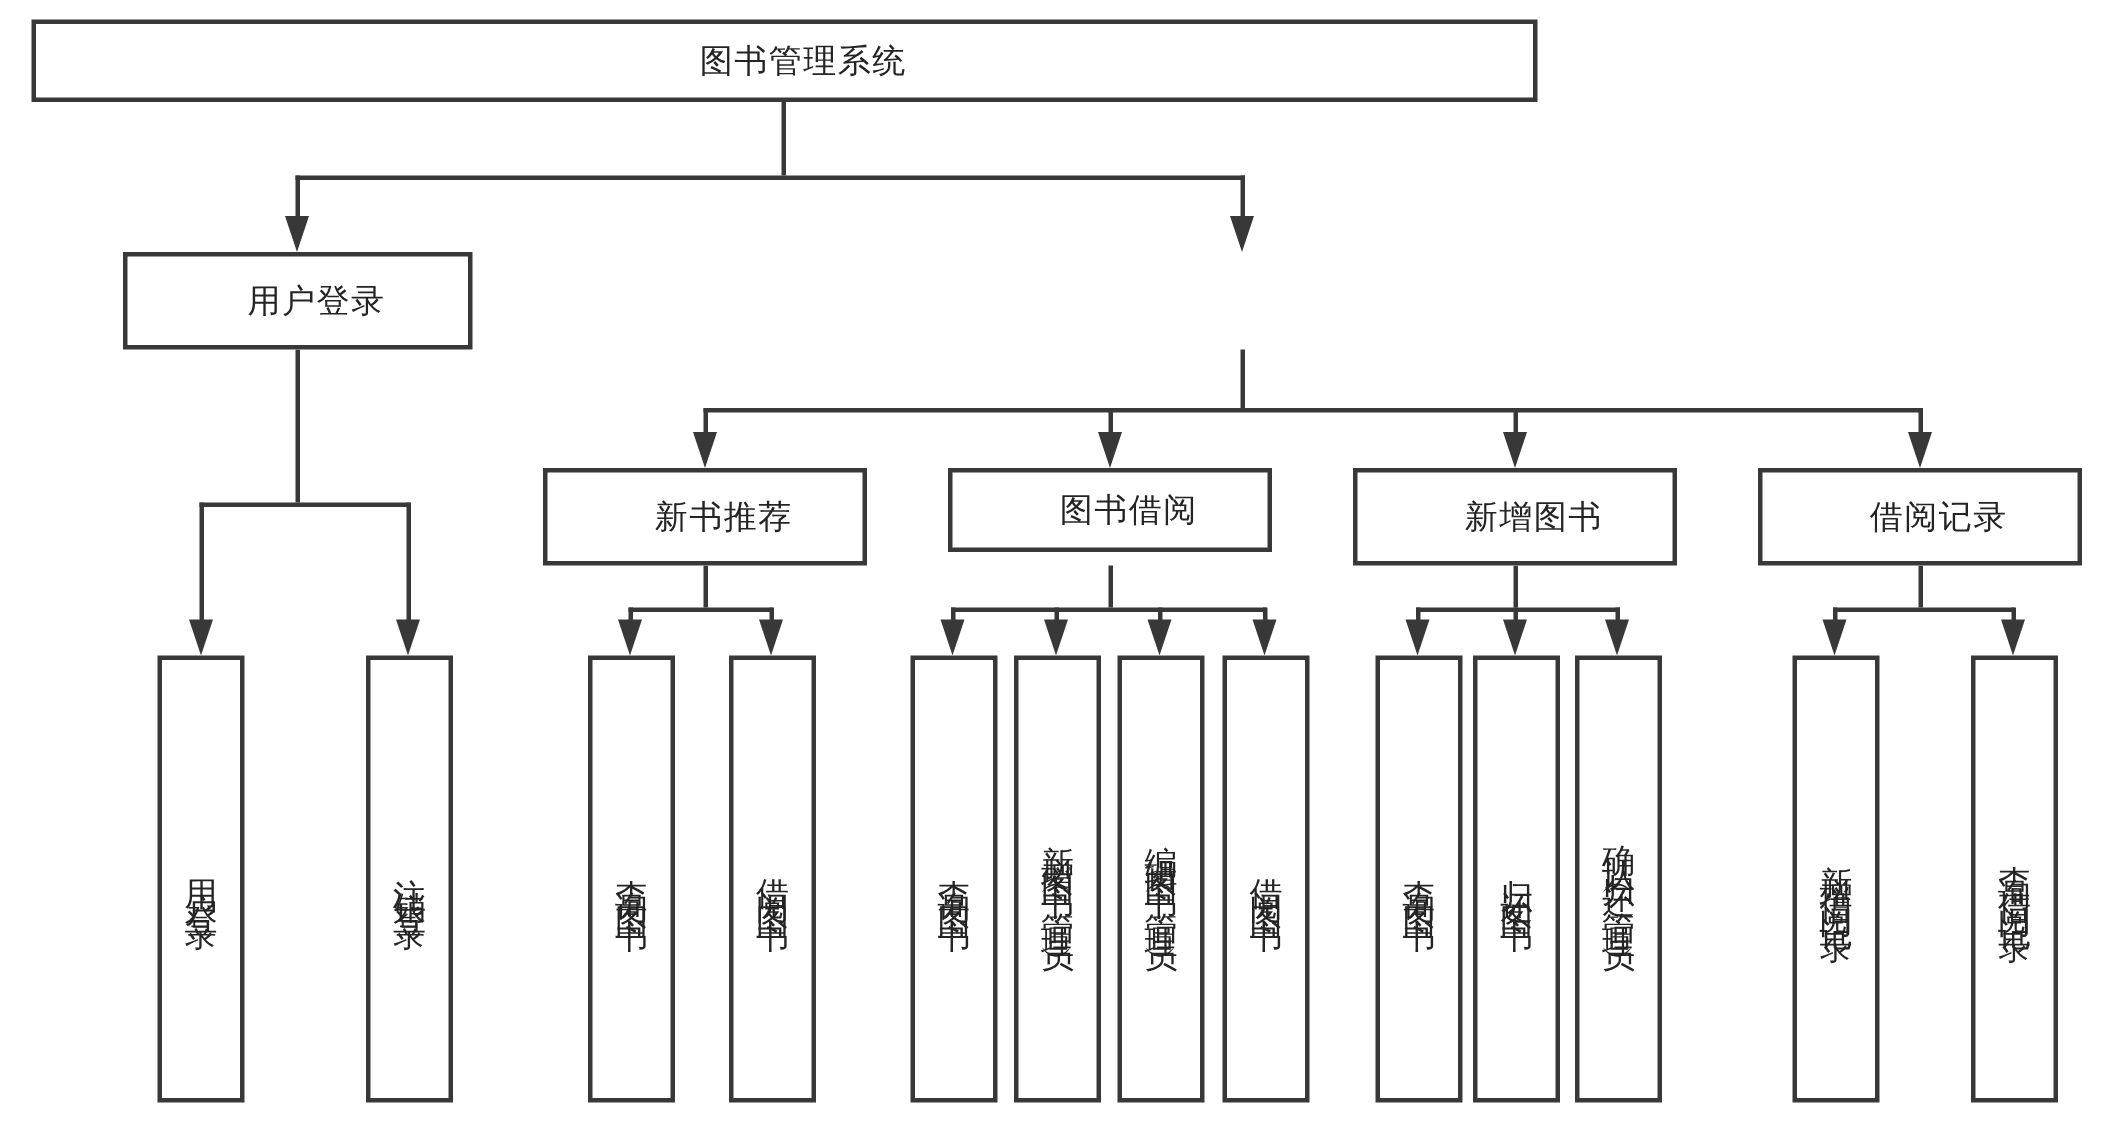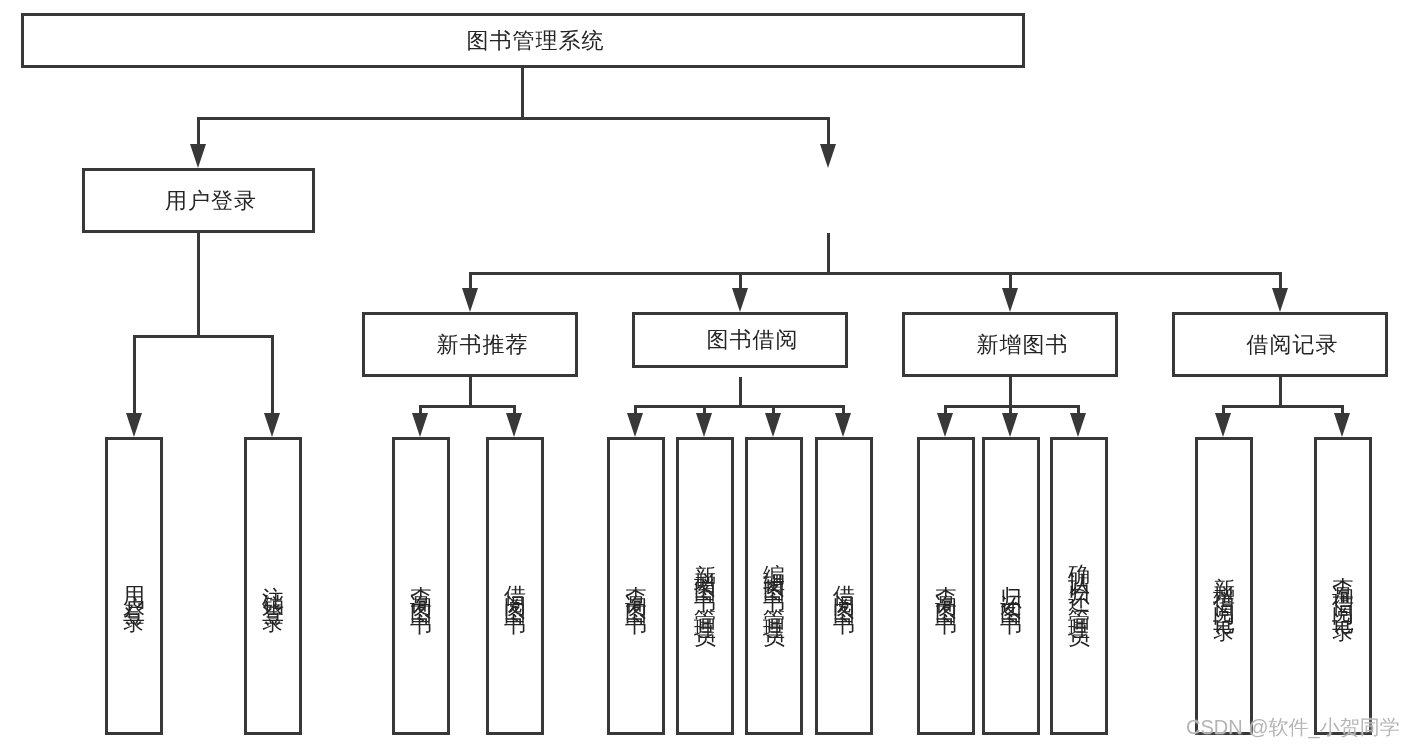--- a/index.html
+++ b/index.html
@@ -196,15 +196,14 @@
     <span>确认归还（管理员）</span>
   </div>
 
   <div class="vbox" style="left:1195px;">
     <span>新增借阅记录</span>
   </div>
   <div class="vbox" style="left:1314px;">
     <span>查询借阅记录</span>
   </div>
 
-  <div id="watermark">CSDN @软件_小贺同学</div>
 
 </div>
 
 </body></html>

